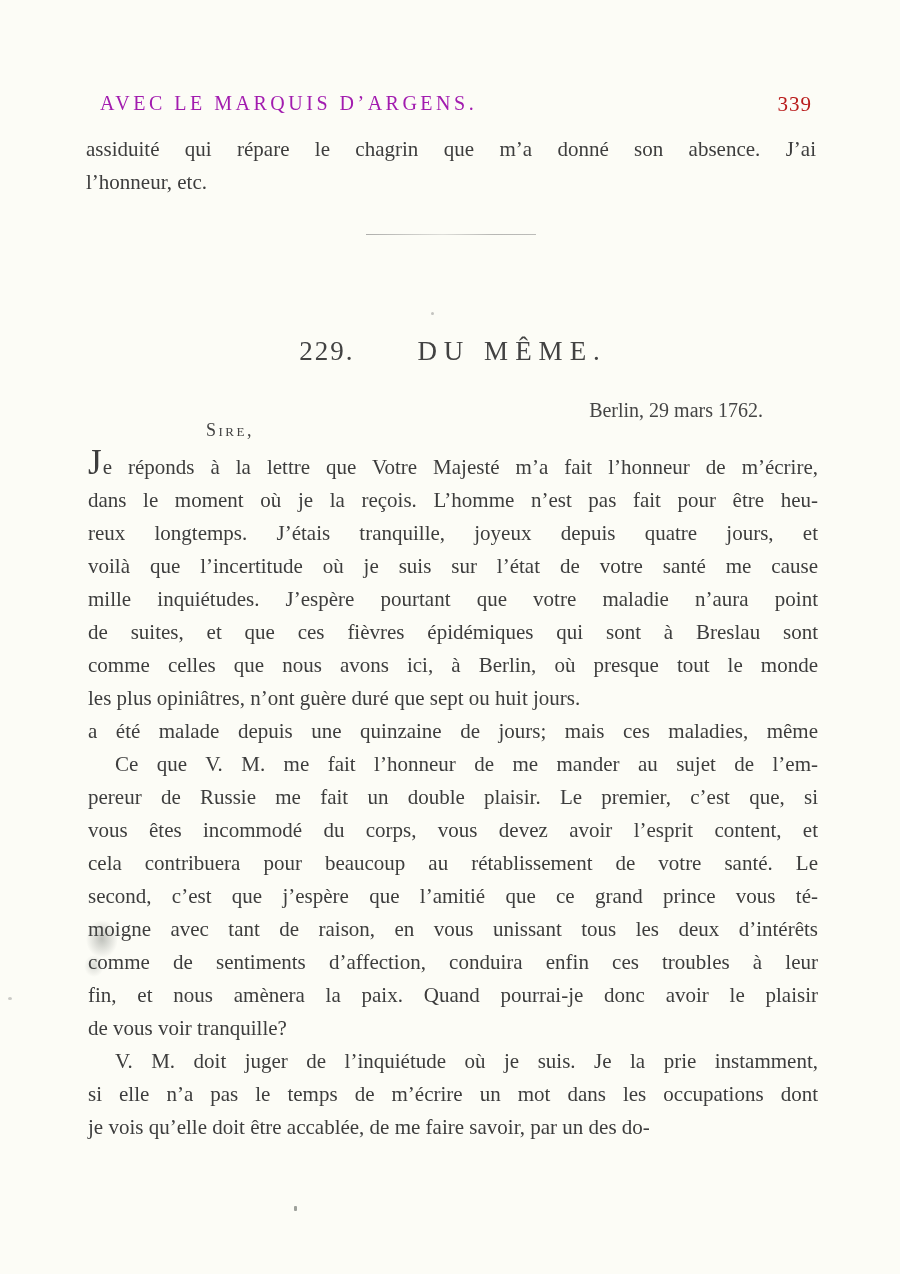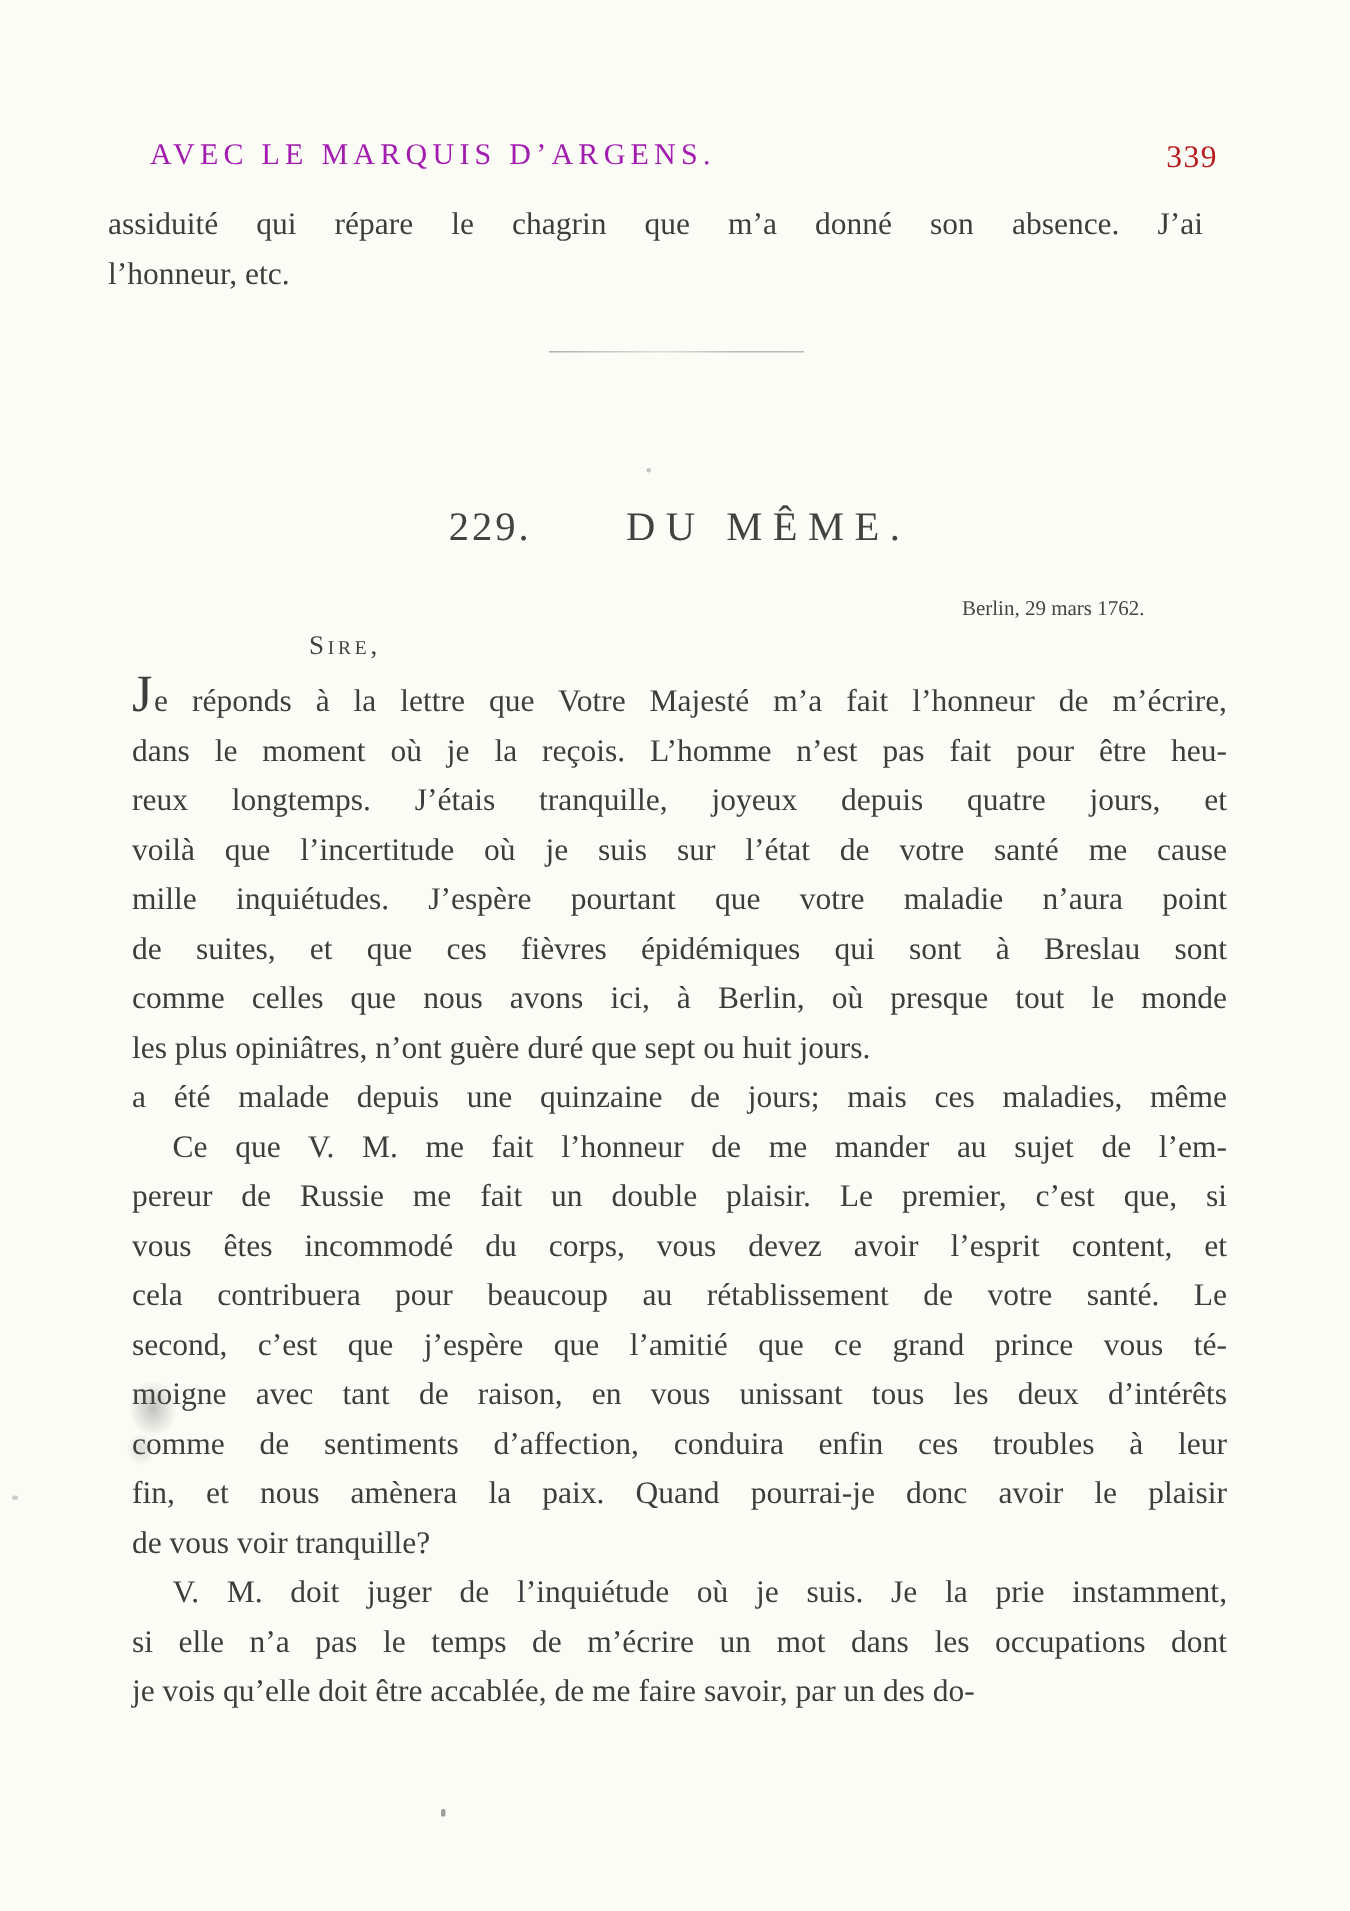--- a/index.html
+++ b/index.html
@@ -17,41 +17,41 @@
     position:absolute;top:92px;left:100px;width:730px;
     text-align:left;font-size:20px;letter-spacing:3.5px;
     color:#a21caf;white-space:nowrap;
   }
   .page-number{
     position:absolute;top:92px;right:88px;
     font-size:21px;letter-spacing:1px;color:#b91c1c;
   }
   
   .fragment{
-    position:absolute;top:133px;left:72px;width:730px;
+    position:absolute;top:133px;left:86px;width:730px;
     font-size:21px;line-height:33px;
   }
   
   .divider{
     position:absolute;top:234px;left:366px;width:170px;height:1px;
     background:linear-gradient(90deg,
       rgba(110,110,110,.55), rgba(130,130,130,.25) 45%,
       rgba(115,115,115,.5) 75%, rgba(110,110,110,.45));
   }
   
   .section-heading{
     position:absolute;top:336px;left:88px;width:730px;
     text-align:center;font-size:27px;color:#424242;white-space:nowrap;
   }
   .section-number{letter-spacing:2px;margin-right:20px;}
   .section-title{letter-spacing:7px;margin-left:43px;}
   
   .dateline{
     position:absolute;top:399px;left:88px;width:675px;
-    text-align:right;font-size:14px;color:#454545;
+    text-align:right;font-size:20px;color:#454545;
   }
   .salutation{
     position:absolute;top:420px;left:206px;
     font-size:18px;font-variant:small-caps;letter-spacing:2.5px;color:#424242;
   }
   
   .letter-body{
     position:absolute;top:451px;left:88px;width:730px;
     font-size:21px;line-height:33px;
   }

